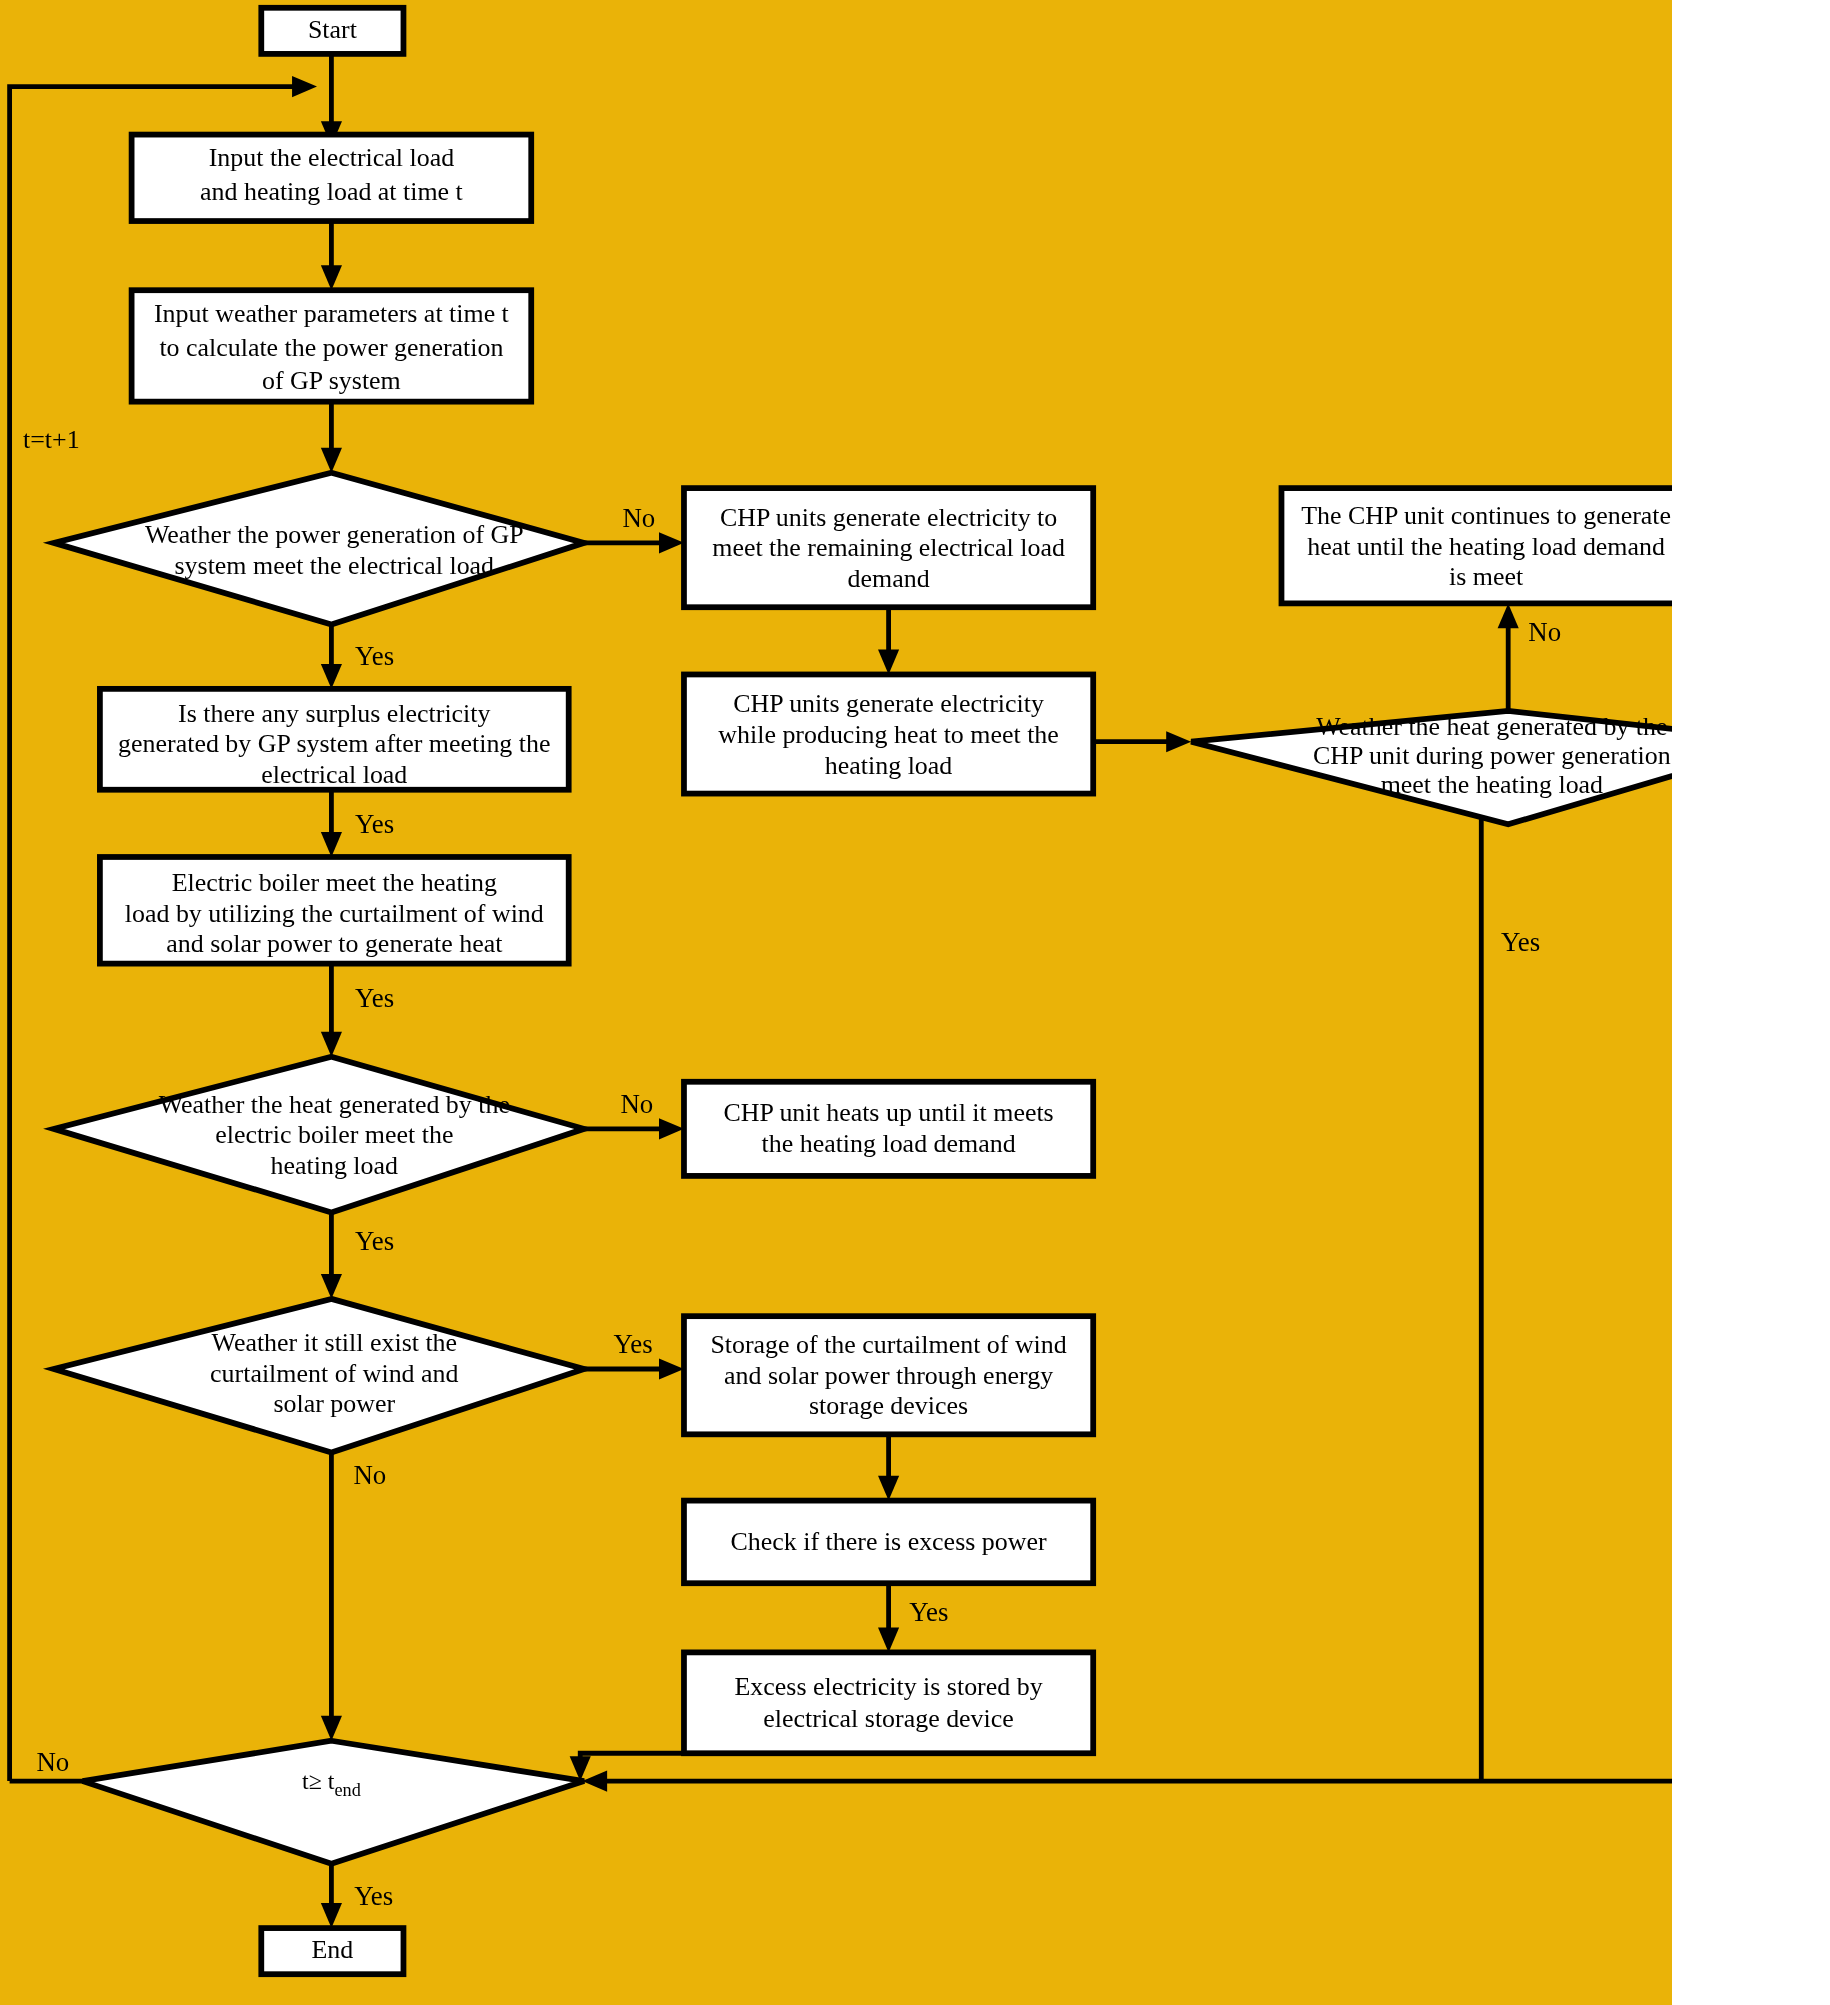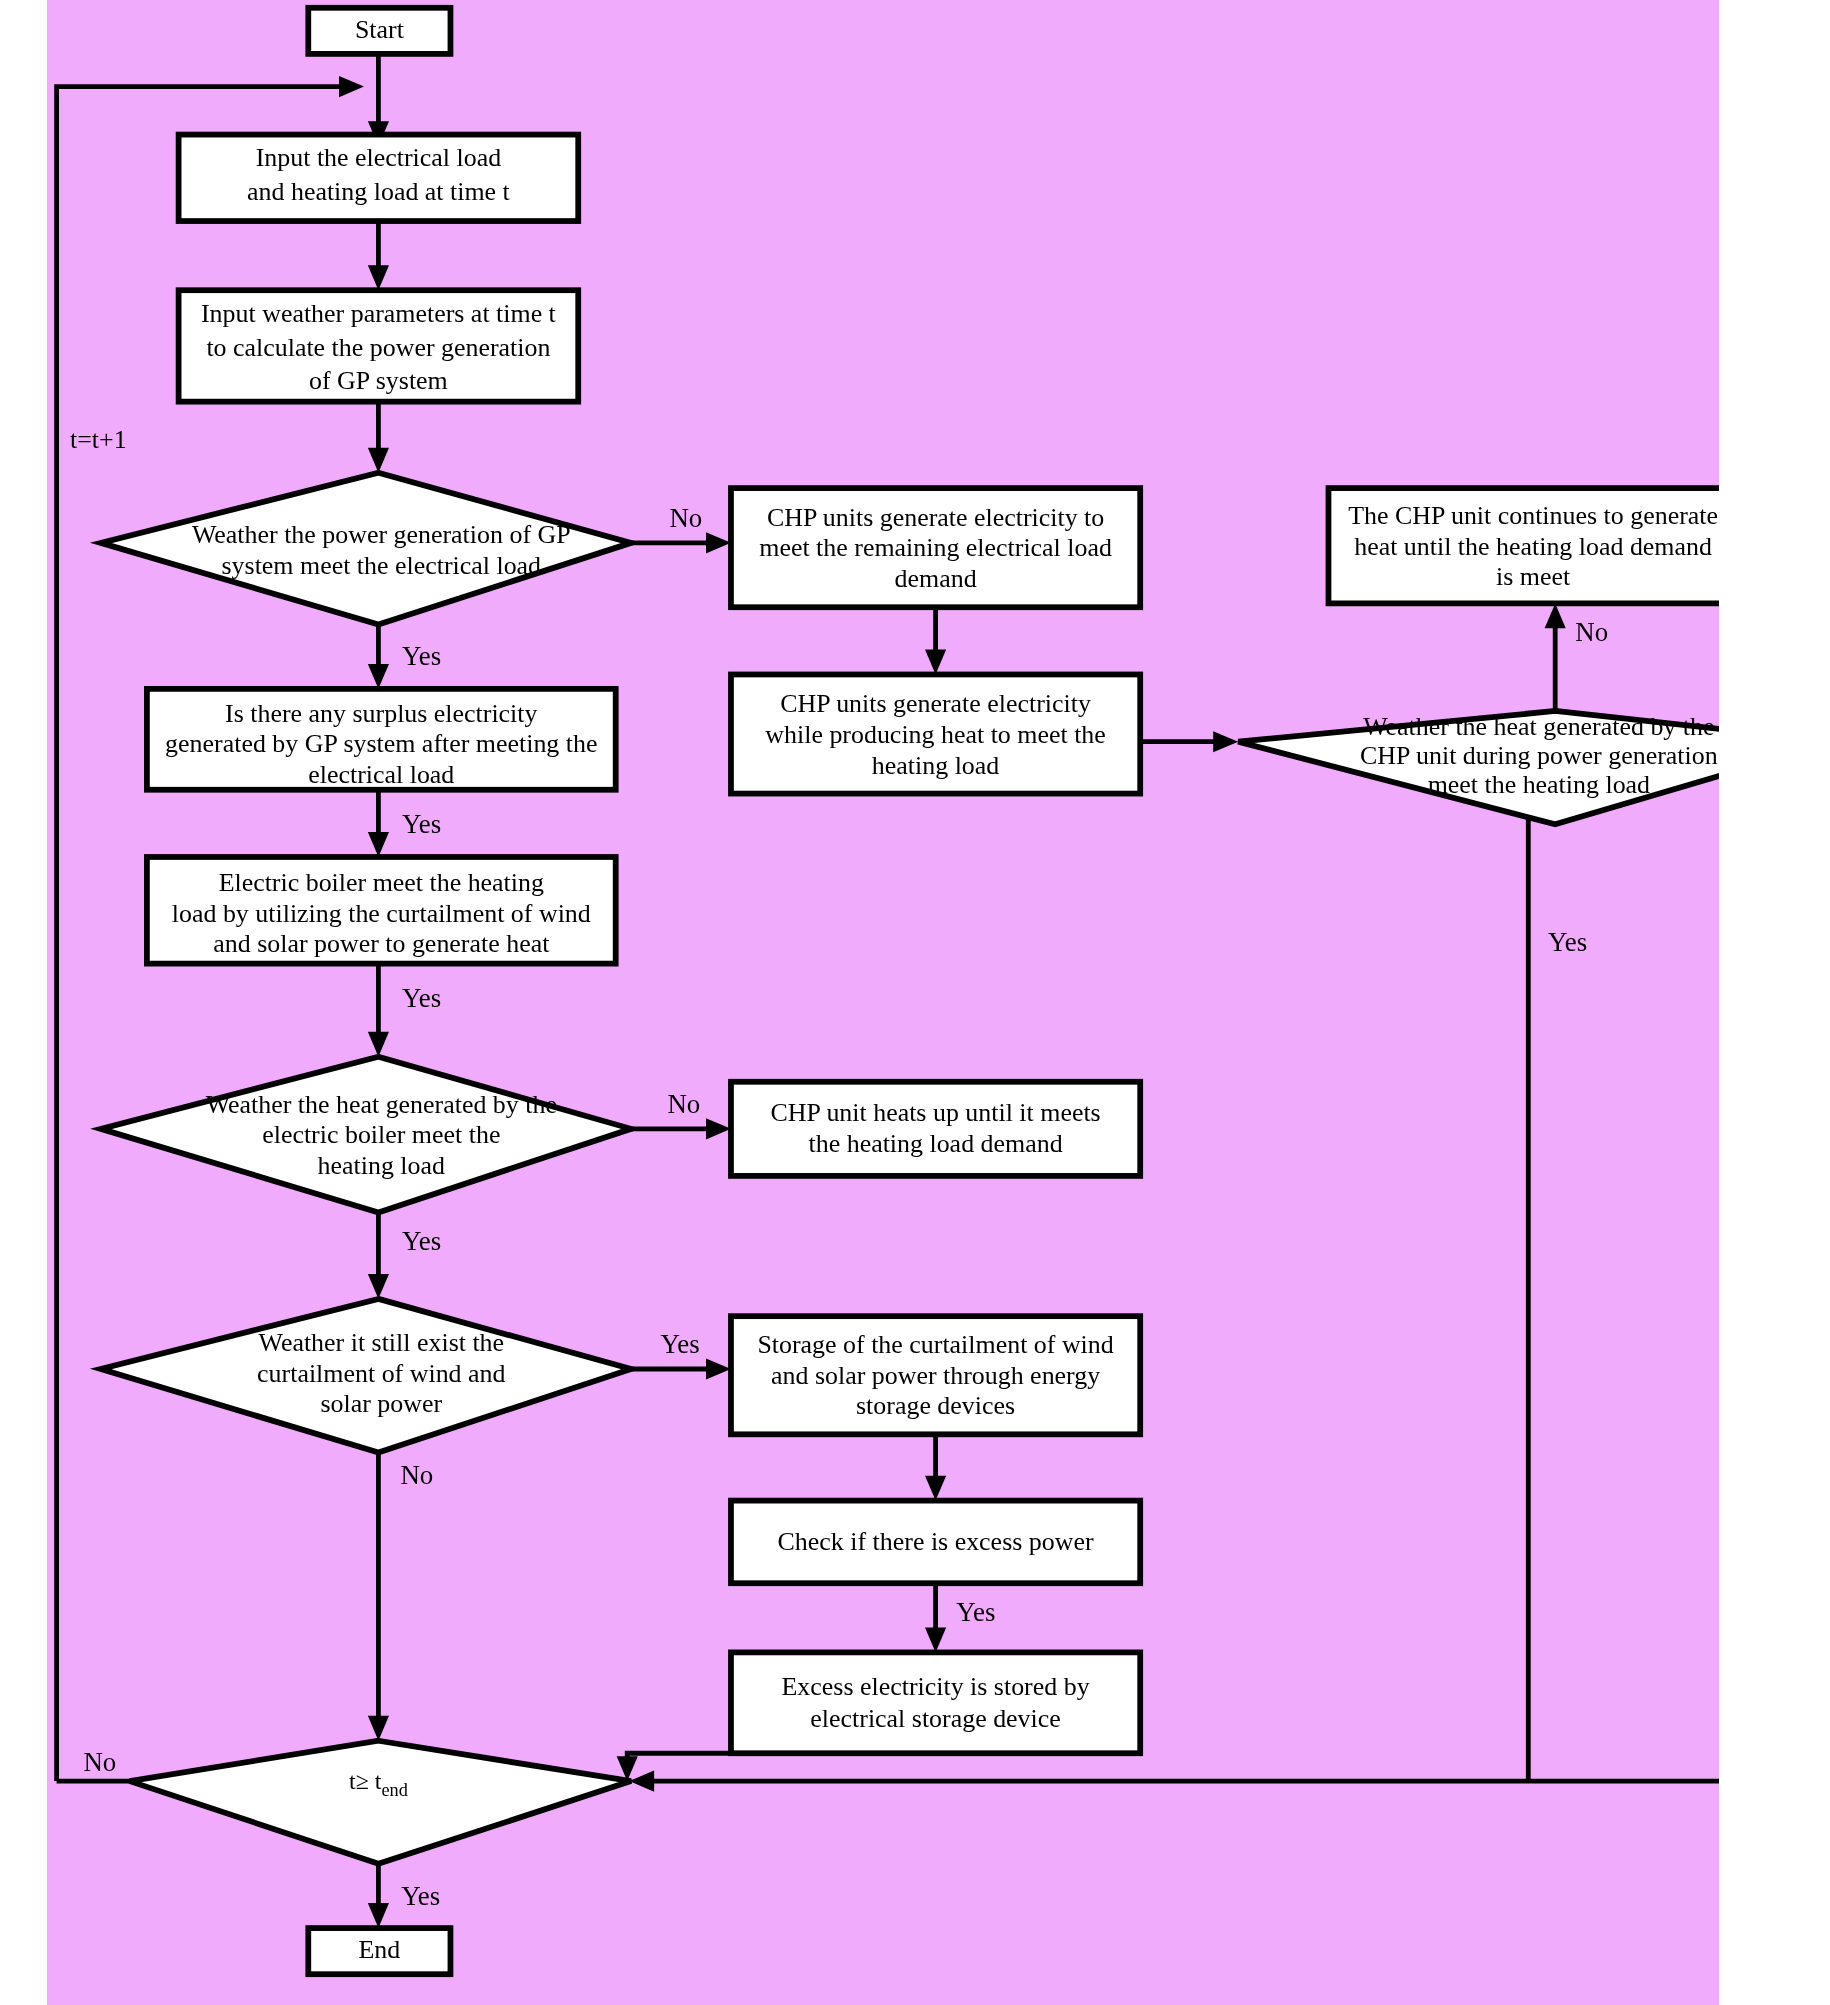--- a/index.html
+++ b/index.html
@@ -4,24 +4,23 @@
 <style>
   html, body {
     margin: 0;
     padding: 0;
     background: #ffffff;
   }
   #page {
     position: relative;
     width: 1672px;
     height: 2006px;
-    background: #f0abfc;
+    background: #eab308;
     overflow: hidden;
     font-family: "Liberation Serif", "DejaVu Serif", serif;
-    margin-left: 47px;
   }
   svg#flow {
     display: block;
     width: 1830px;
     height: 2006px;
   }
   .stroke-box {
     fill: #ffffff;
     stroke: #000000;
     stroke-width: 6;

